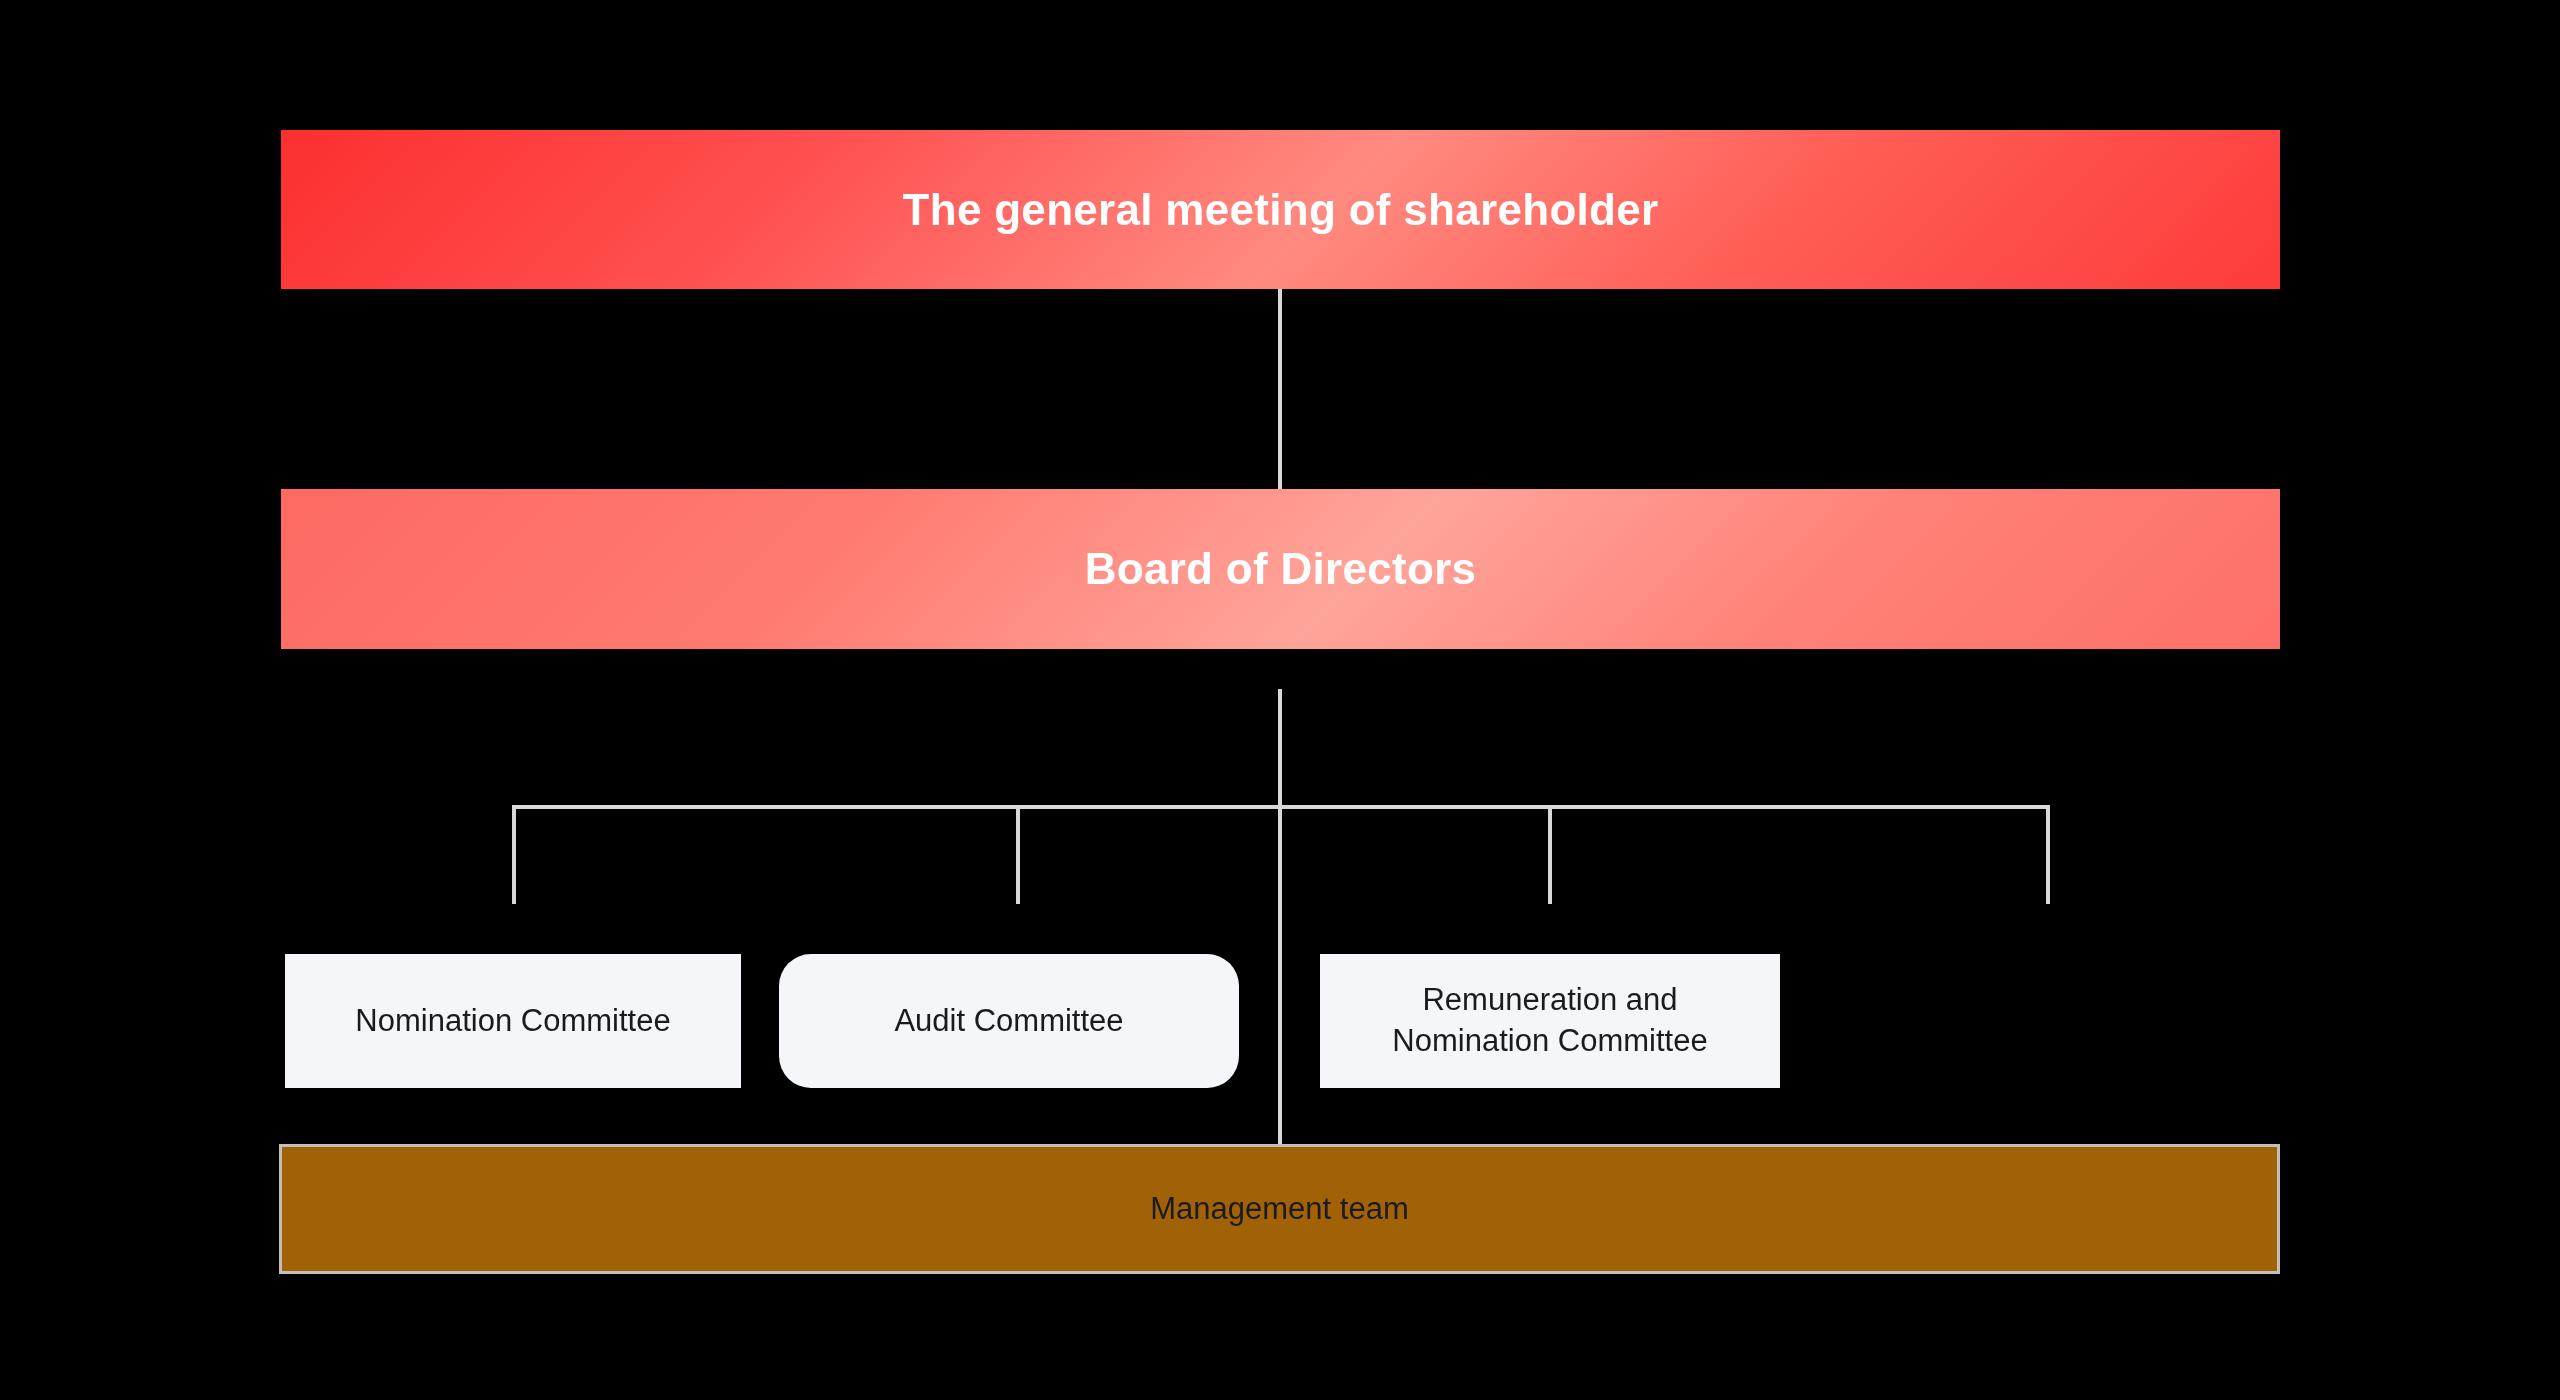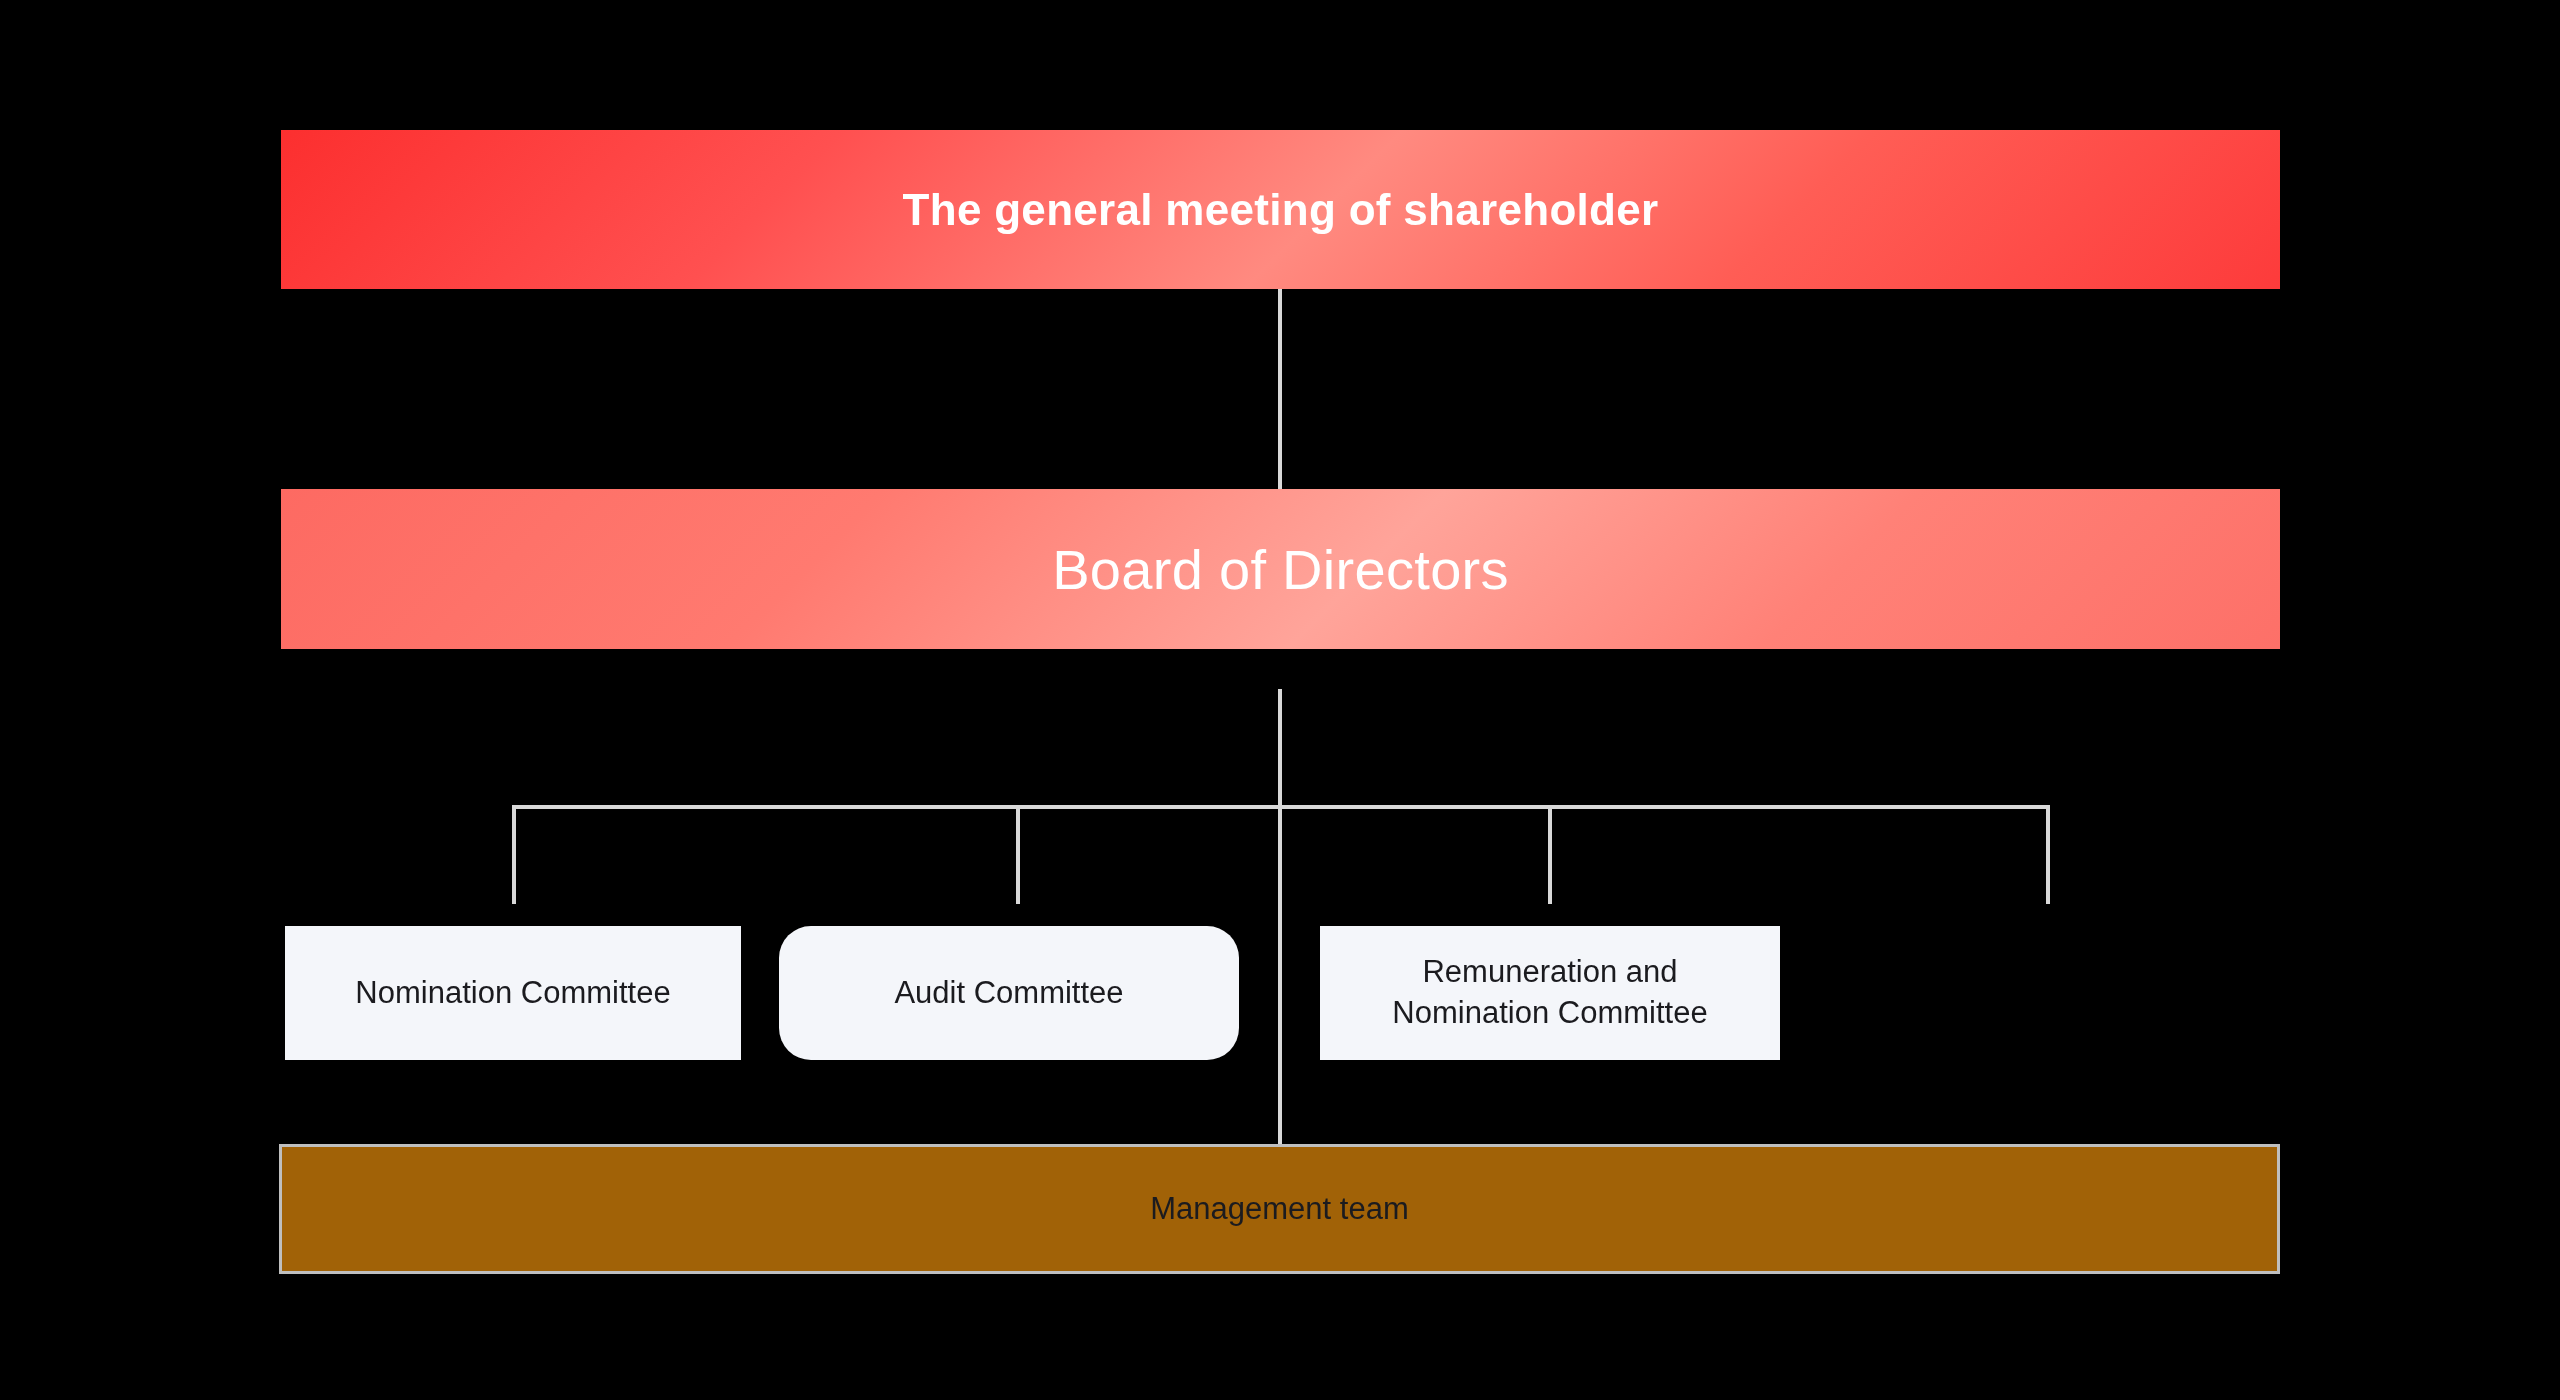--- a/index.html
+++ b/index.html
@@ -63,31 +63,31 @@
     top: 489px;
     width: 1999px;
     height: 160px;
     background: linear-gradient(135deg, #fd6a62 0%, #ff7a70 28%, #ffa49a 54%, #ff8177 76%, #fd7068 100%);
     display: flex;
     align-items: center;
     justify-content: center;
   }
   .node-board .node-label {
     color: #ffffff;
-    font-size: 56px;
-    font-weight: normal;
+    font-size: 44px;
+    font-weight: bold;
     letter-spacing: 0.3px;
     text-align: right;
   }
 
   
   .committee-row {
     position: absolute;
     left: 0;
-    top: 926px;
+    top: 954px;
     width: 2560px;
     height: 112px;
   }
   .committee {
     position: absolute;
     top: 0;
     height: 134px;
     background: #f4f6fa;
     display: flex;
     align-items: center;

